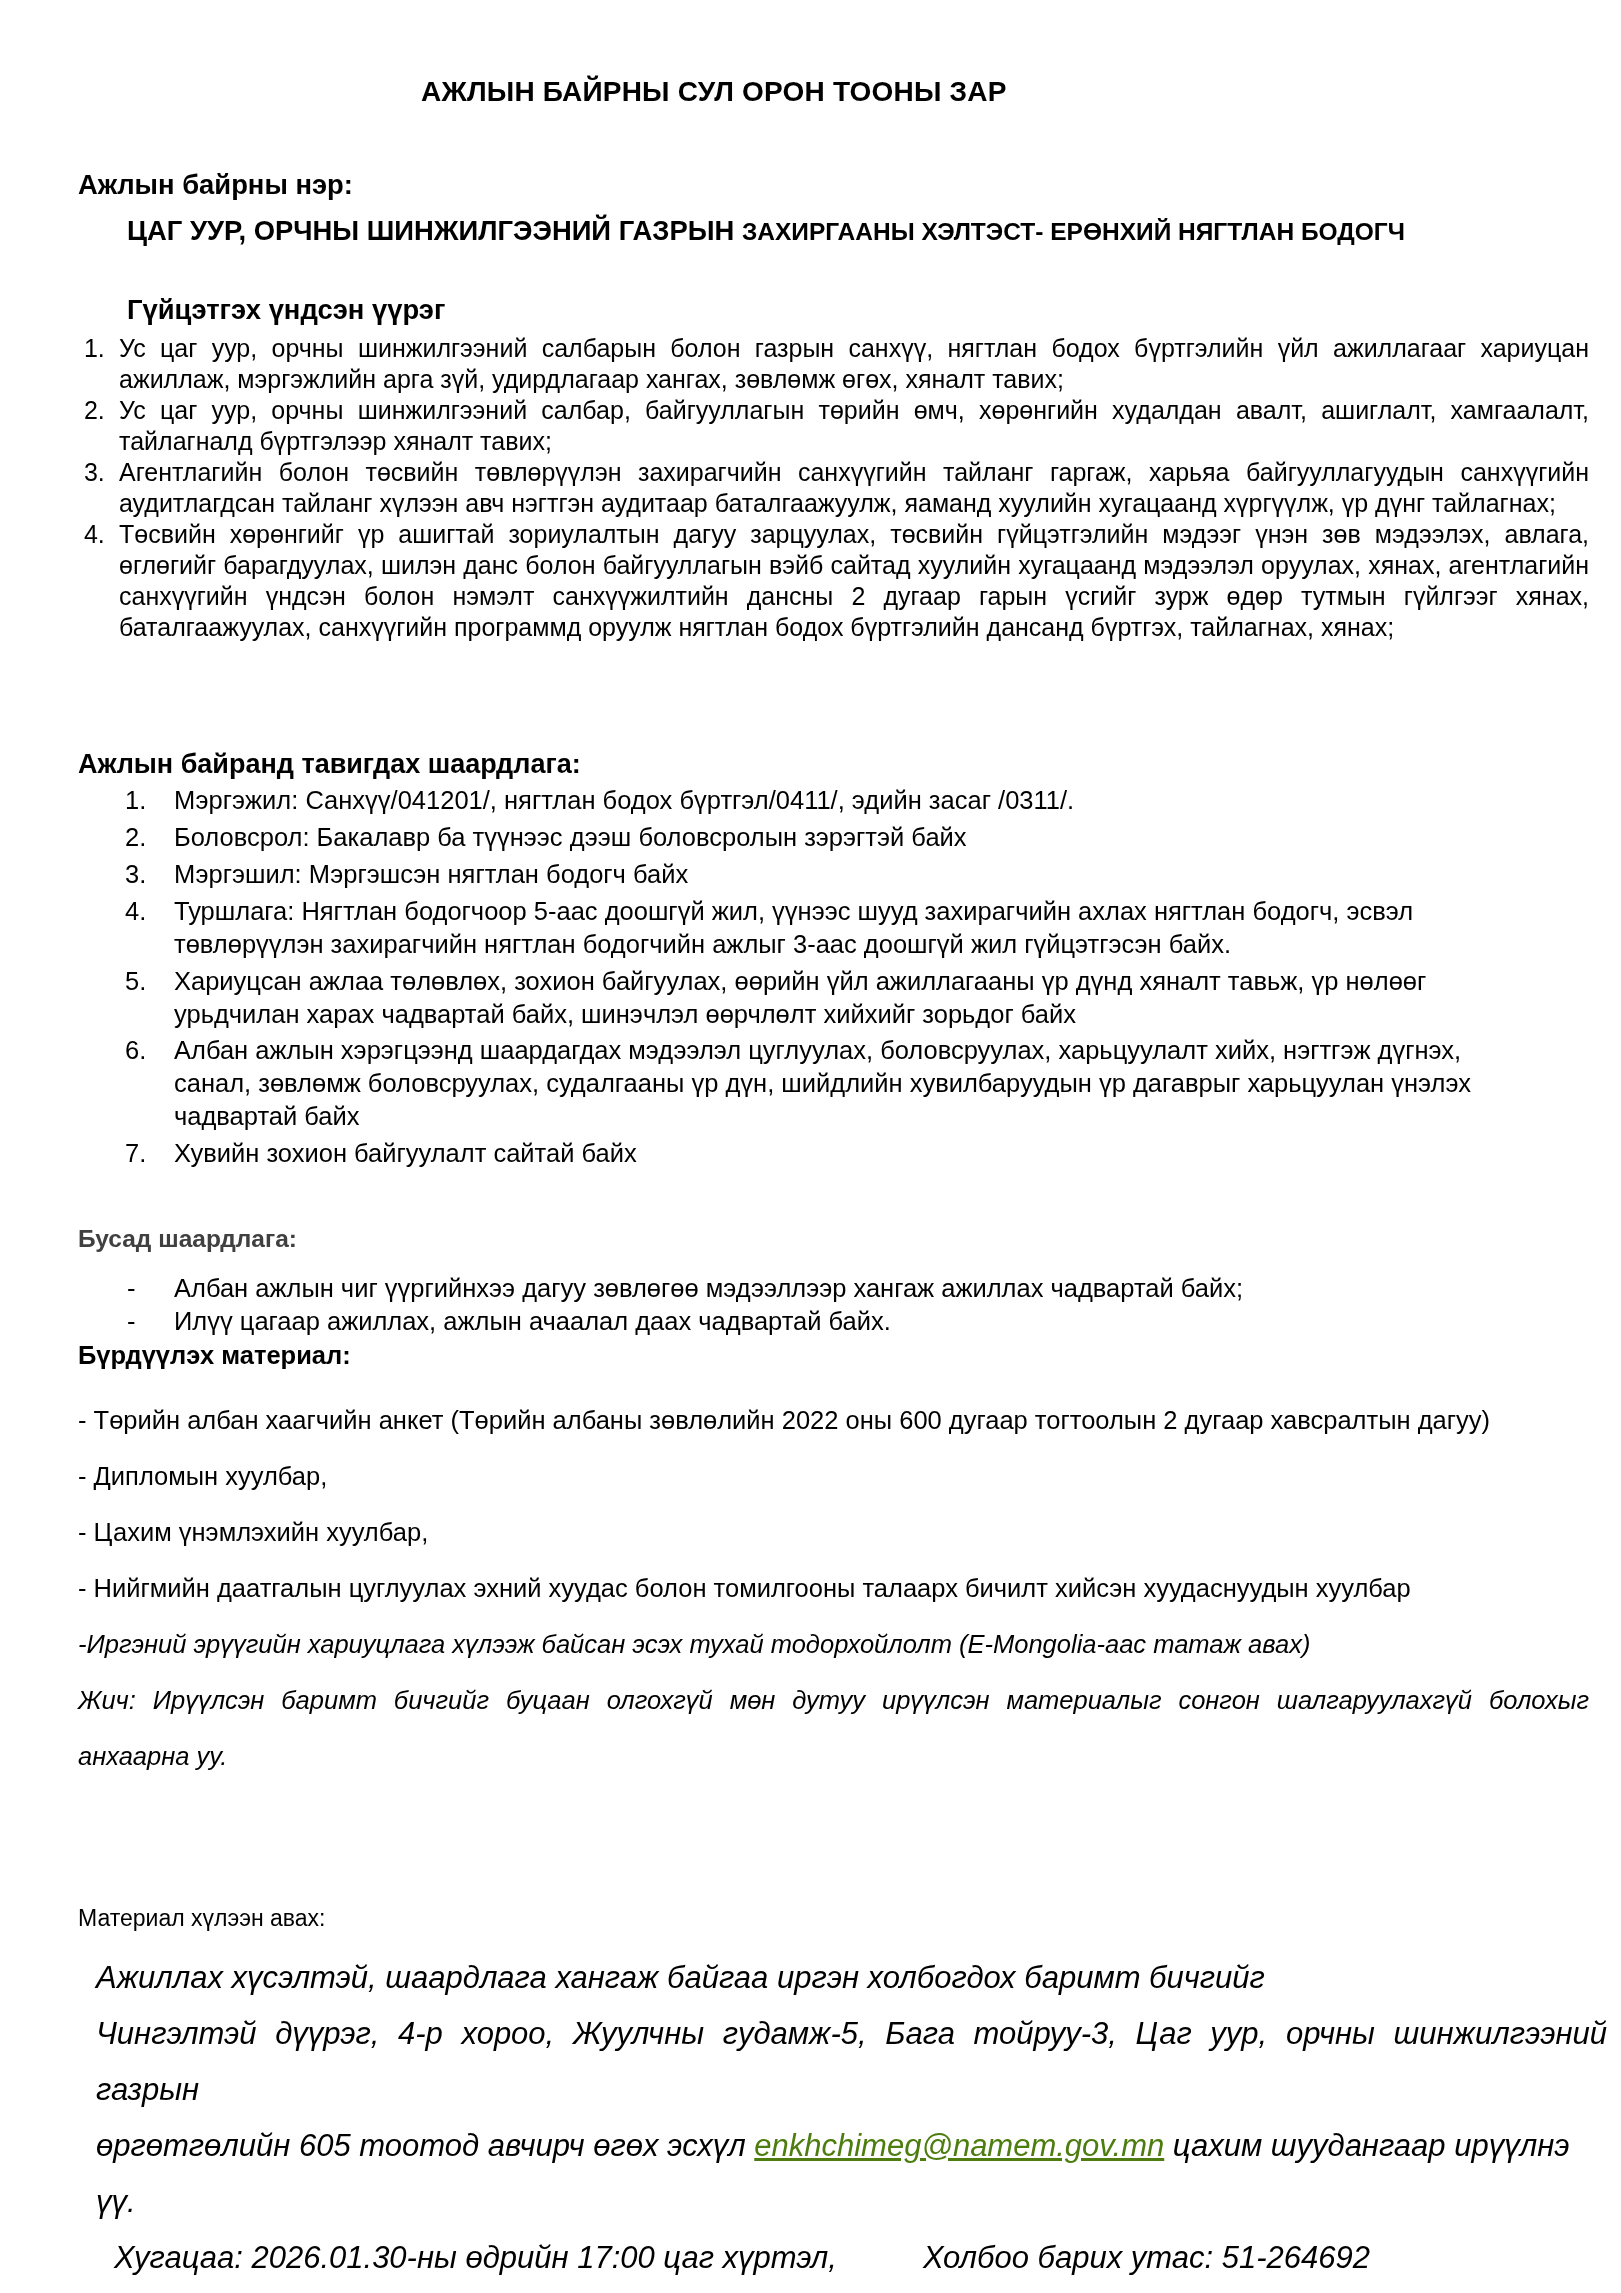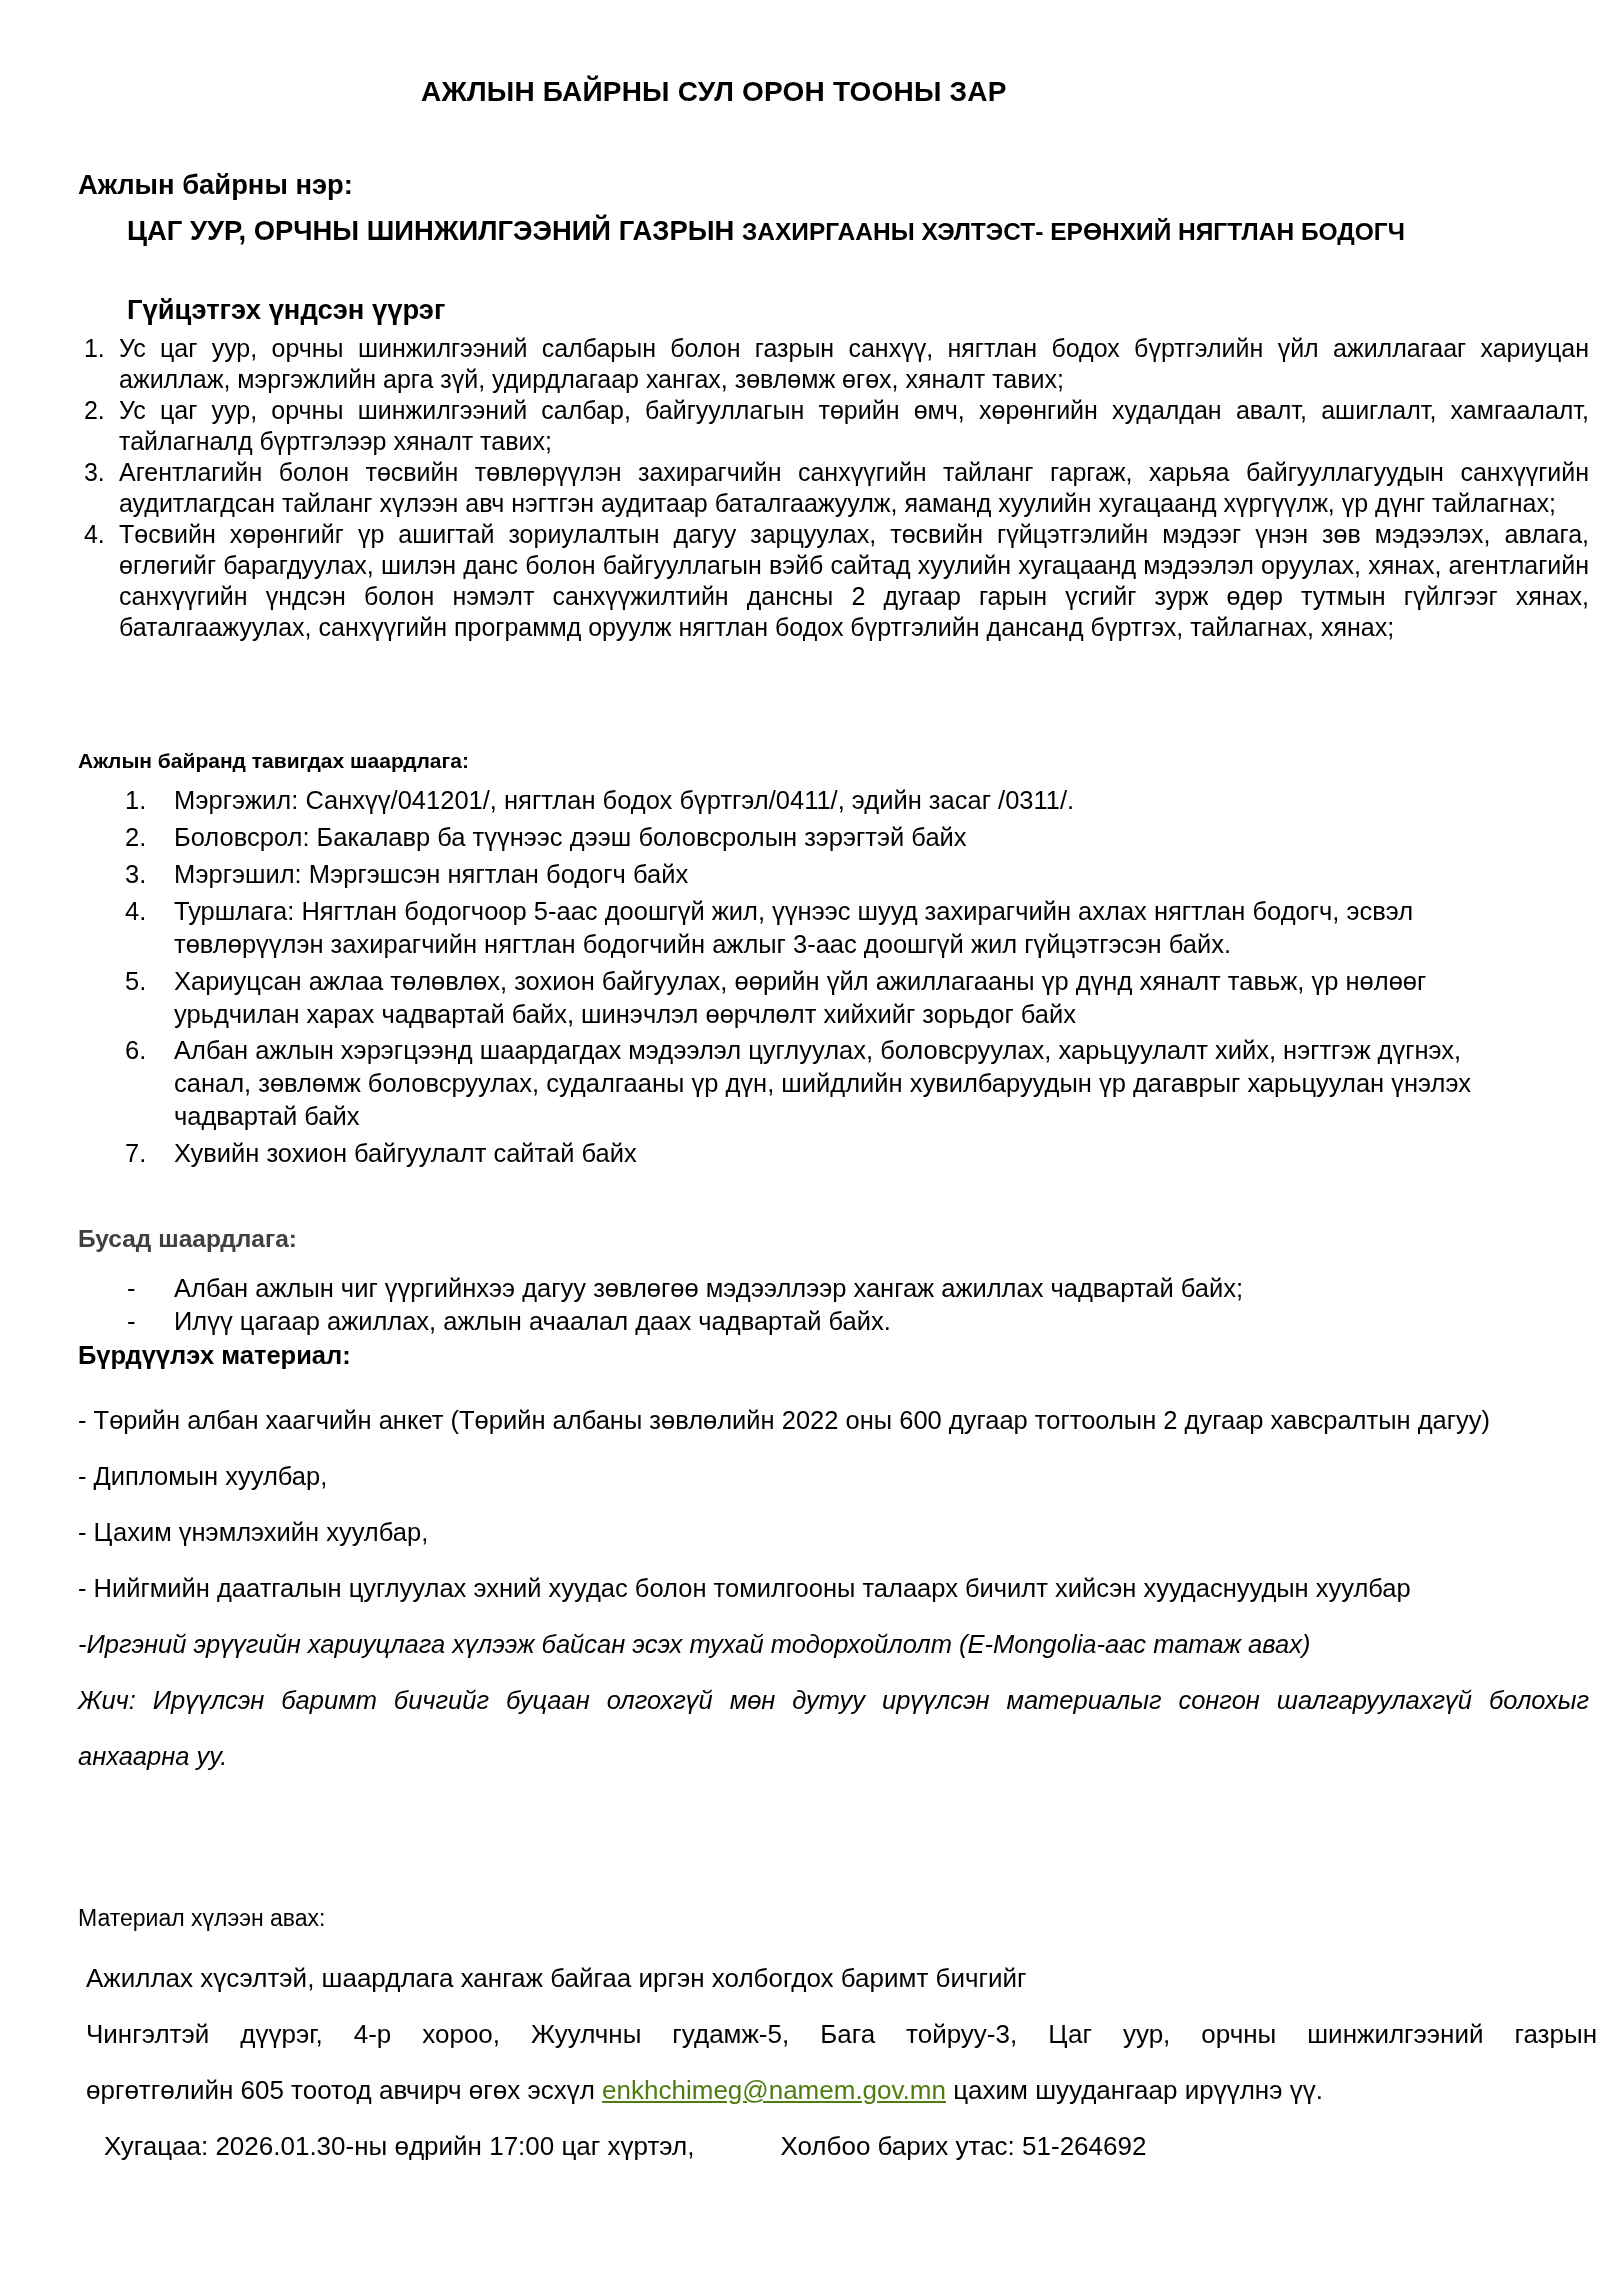--- a/index.html
+++ b/index.html
@@ -19,21 +19,21 @@
       font-size: 27.4px; line-height: 41px;
     }
     .pos-name .small-caps { font-size: 24.5px; }
     .duties-h { position: absolute; left: 49px; top: 294px; font-weight: bold; font-size: 27.4px; }
     ol.duties {
       position: absolute; left: 0; top: 333px; width: 1511px; margin: 0; padding: 0;
       list-style: none; line-height: 31px; font-size: 25px;
     }
     ol.duties li { position: relative; padding-left: 41px; text-align: justify; text-align-last: left; }
     ol.duties li .num { position: absolute; left: 5.9px; top: 0; }
-    .req-h { position: absolute; left: 0; top: 749px; font-weight: bold; font-size: 21px; }
+    .req-h { position: absolute; left: 0; top: 749px; font-weight: bold; font-size: 27px; }
     ol.reqs {
       position: absolute; left: 0; top: 784px; width: 1441px; margin: 0; padding: 0;
       list-style: none; font-size: 25.5px; line-height: 33px;
     }
     ol.reqs li { position: relative; padding-left: 96px; margin-bottom: 3.9px; }
     ol.reqs li .num { position: absolute; left: 47px; top: 0; }
     .other-h { position: absolute; left: 0; top: 1225px; font-weight: bold; font-size: 24.5px; color: #404040; }
     ul.other {
       position: absolute; left: 0; top: 1272px; margin: 0; padding: 0; list-style: none;
       font-size: 25.5px; line-height: 33px;
@@ -41,22 +41,22 @@
     ul.other li { position: relative; padding-left: 96px; }
     ul.other li .dash { position: absolute; left: 49px; top: 0; }
     .mat-h { position: absolute; left: 0; top: 1341px; font-weight: bold; font-size: 25.5px; }
     .materials {
       position: absolute; left: 0; top: 1392px; width: 1511px; font-size: 25.5px; line-height: 56px;
     }
     .materials .j { text-align: justify; text-align-last: left; }
     .materials em { font-style: italic; }
     .submit-h { position: absolute; left: 0; top: 1905px; font-weight: normal; font-size: 23px; }
     .submit {
-      position: absolute; left: 8px; top: 1950px; width: 1511px; 
-      font-size: 26px; line-height: 56px;
+      position: absolute; left: 18px; top: 1950px; width: 1511px; font-style: italic;
+      font-size: 31px; line-height: 56px;
     }
     .submit .j { text-align: justify; text-align-last: justify; }
     .submit a { color: #4d7c0f; text-decoration: underline; }
     .deadline-row { white-space: nowrap; margin-left: 18px; }
     .phone { margin-left: 86px; }
   </style>
 </head>
 <body>
 
 <div class="page">

